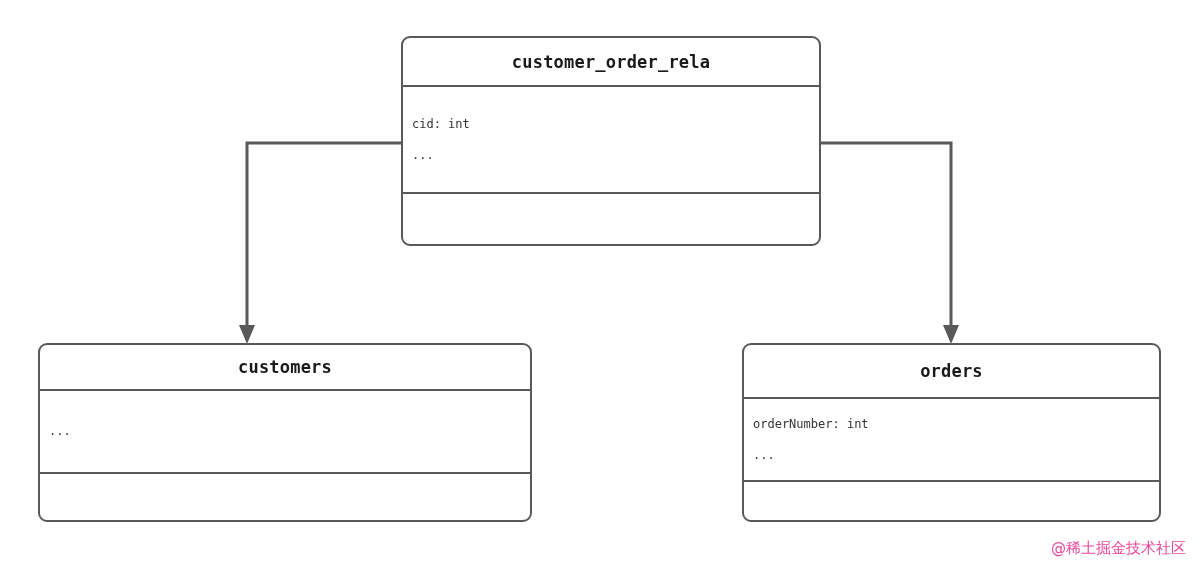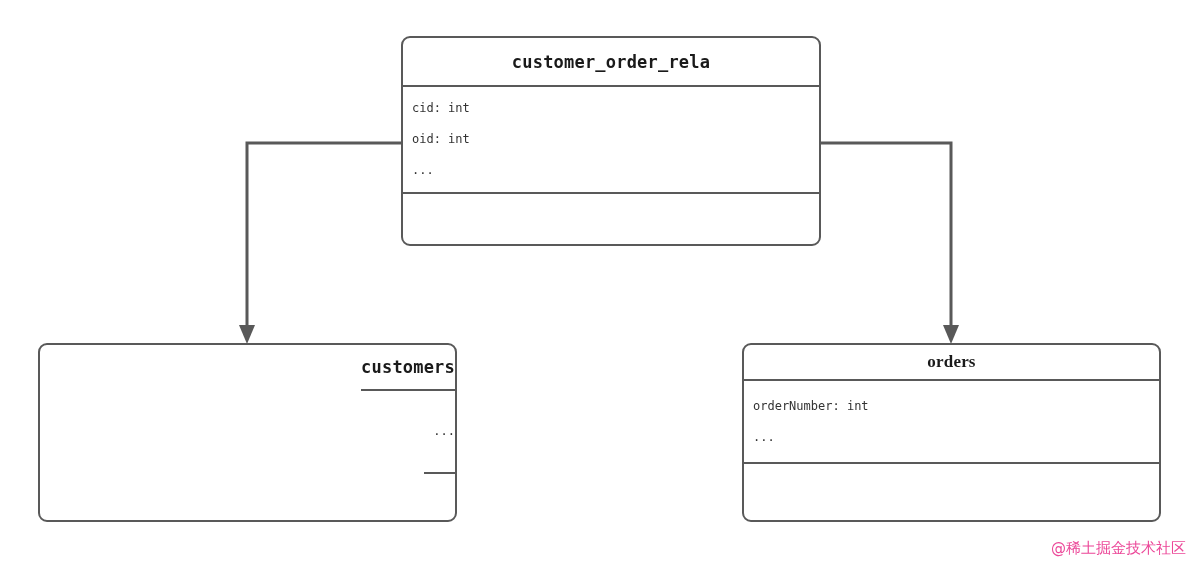--- a/index.html
+++ b/index.html
@@ -74,26 +74,26 @@
   .entity-methods-row {
     box-sizing: border-box;
     flex: 1 1 auto;
   }
 
   
   #entity-customer-order-rela { left: 401px; top: 36px;  width: 420px; height: 210px; }
   #entity-customer-order-rela .entity-title-row   { height: 49px; }
   #entity-customer-order-rela .entity-attrs-row   { height: 107px; }
 
-  #entity-customers { left: 38px; top: 343px; width: 419px; height: 179px; align-items: flex-end; }
+  #entity-customers { left: 38px; top: 343px; width: 494px; height: 179px; }
   #entity-customers .entity-title-row  { height: 46px; }
   #entity-customers .entity-attrs-row  { height: 83px; }
 
   #entity-orders { left: 742px; top: 343px; width: 419px; height: 179px; }
-  #entity-orders .entity-title-row  { height: 36px; font-family: Liberation Serif, serif; }
+  #entity-orders .entity-title-row  { height: 54px; }
   #entity-orders .entity-attrs-row  { height: 83px; }
 
   
   #watermark {
     position: absolute;
     right: 16px;
     bottom: 10px;
     z-index: 3;
     font-family: "DejaVu Sans", "Liberation Sans", sans-serif;
     font-size: 15px;
@@ -119,21 +119,20 @@
       <polygon points="951,344 943,325 959,325" fill="#595959" stroke="none"></polygon>
     </g>
   </svg>
 
   <div class="entity" id="entity-customer-order-rela">
     <div class="entity-title-row">
       <span class="entity-title">customer_order_rela</span>
     </div>
     <div class="entity-attrs-row">
       <span class="attr-line">cid: int</span>
-      <span class="attr-line">oid: int</span>
       <span class="attr-line">...</span>
     </div>
     <div class="entity-methods-row"></div>
   </div>
 
   <div class="entity" id="entity-customers">
     <div class="entity-title-row">
       <span class="entity-title">customers</span>
     </div>
     <div class="entity-attrs-row">

